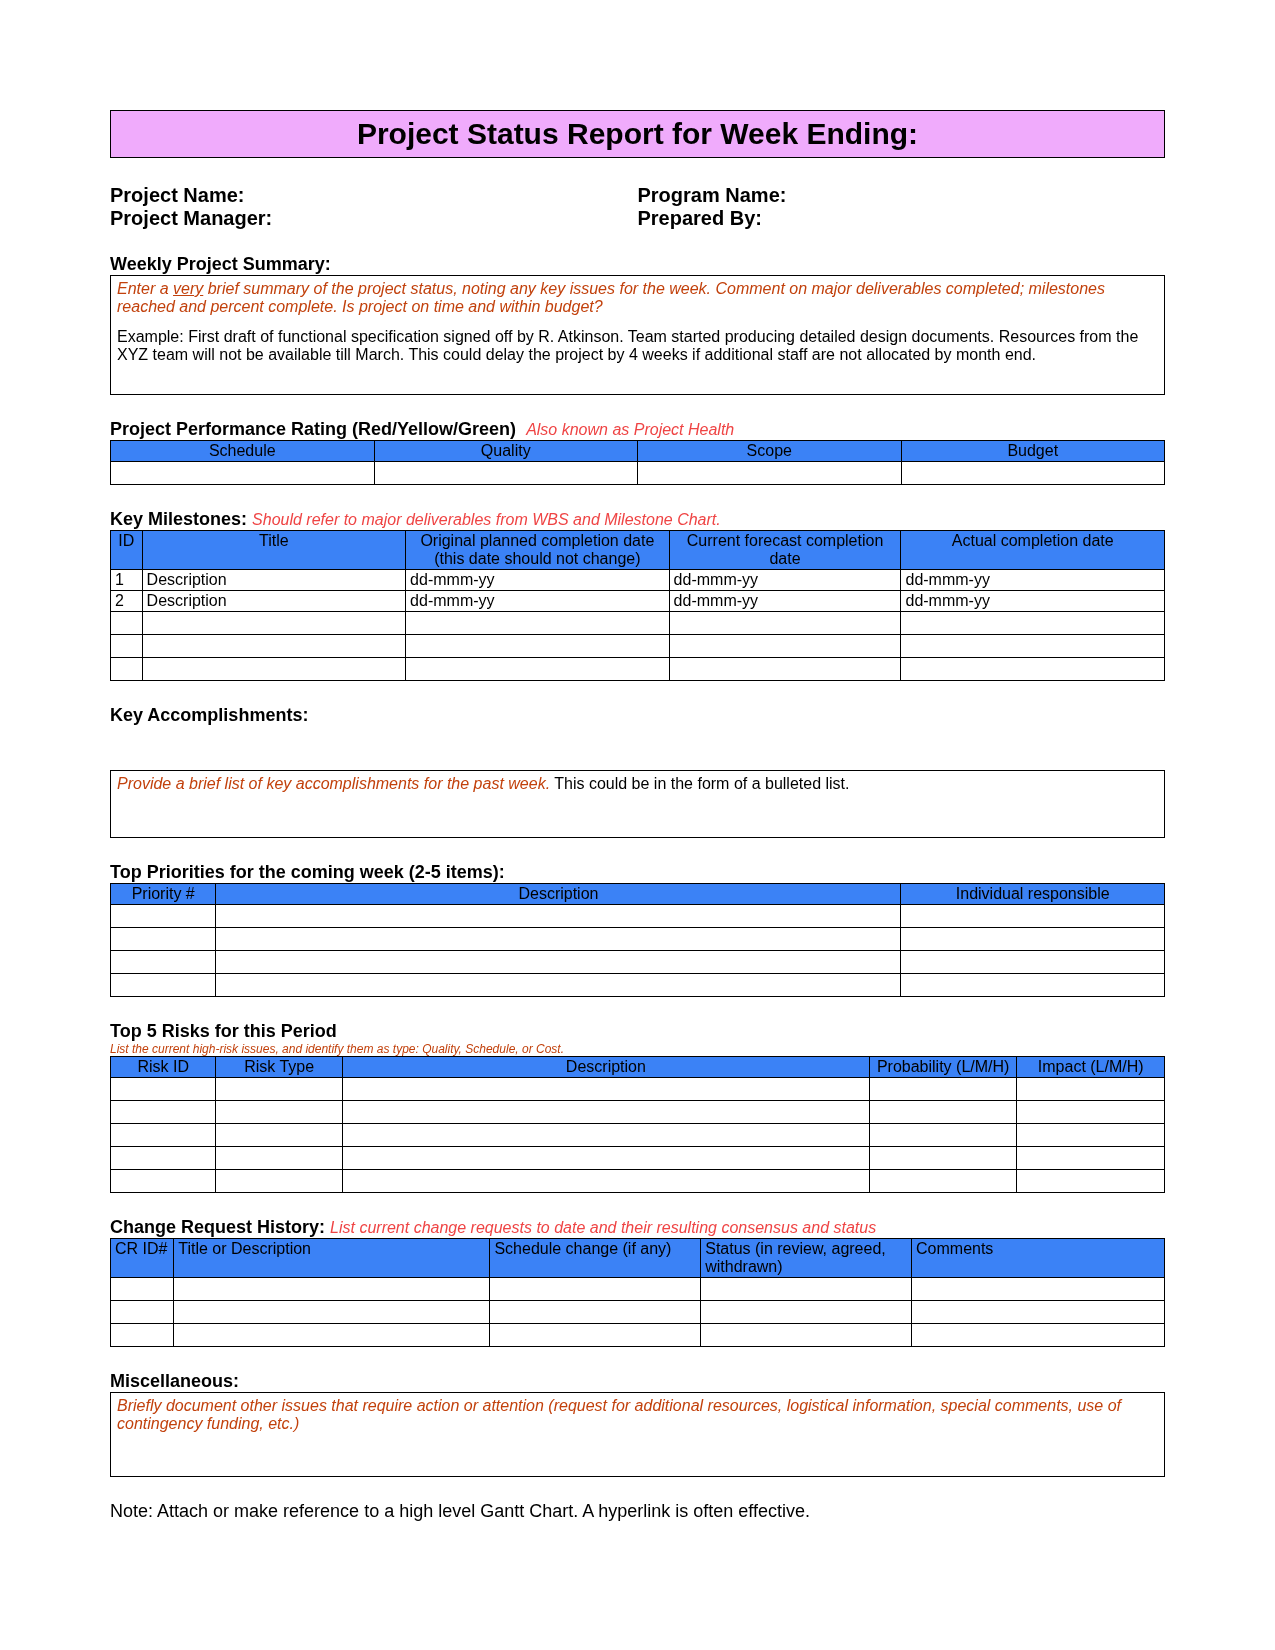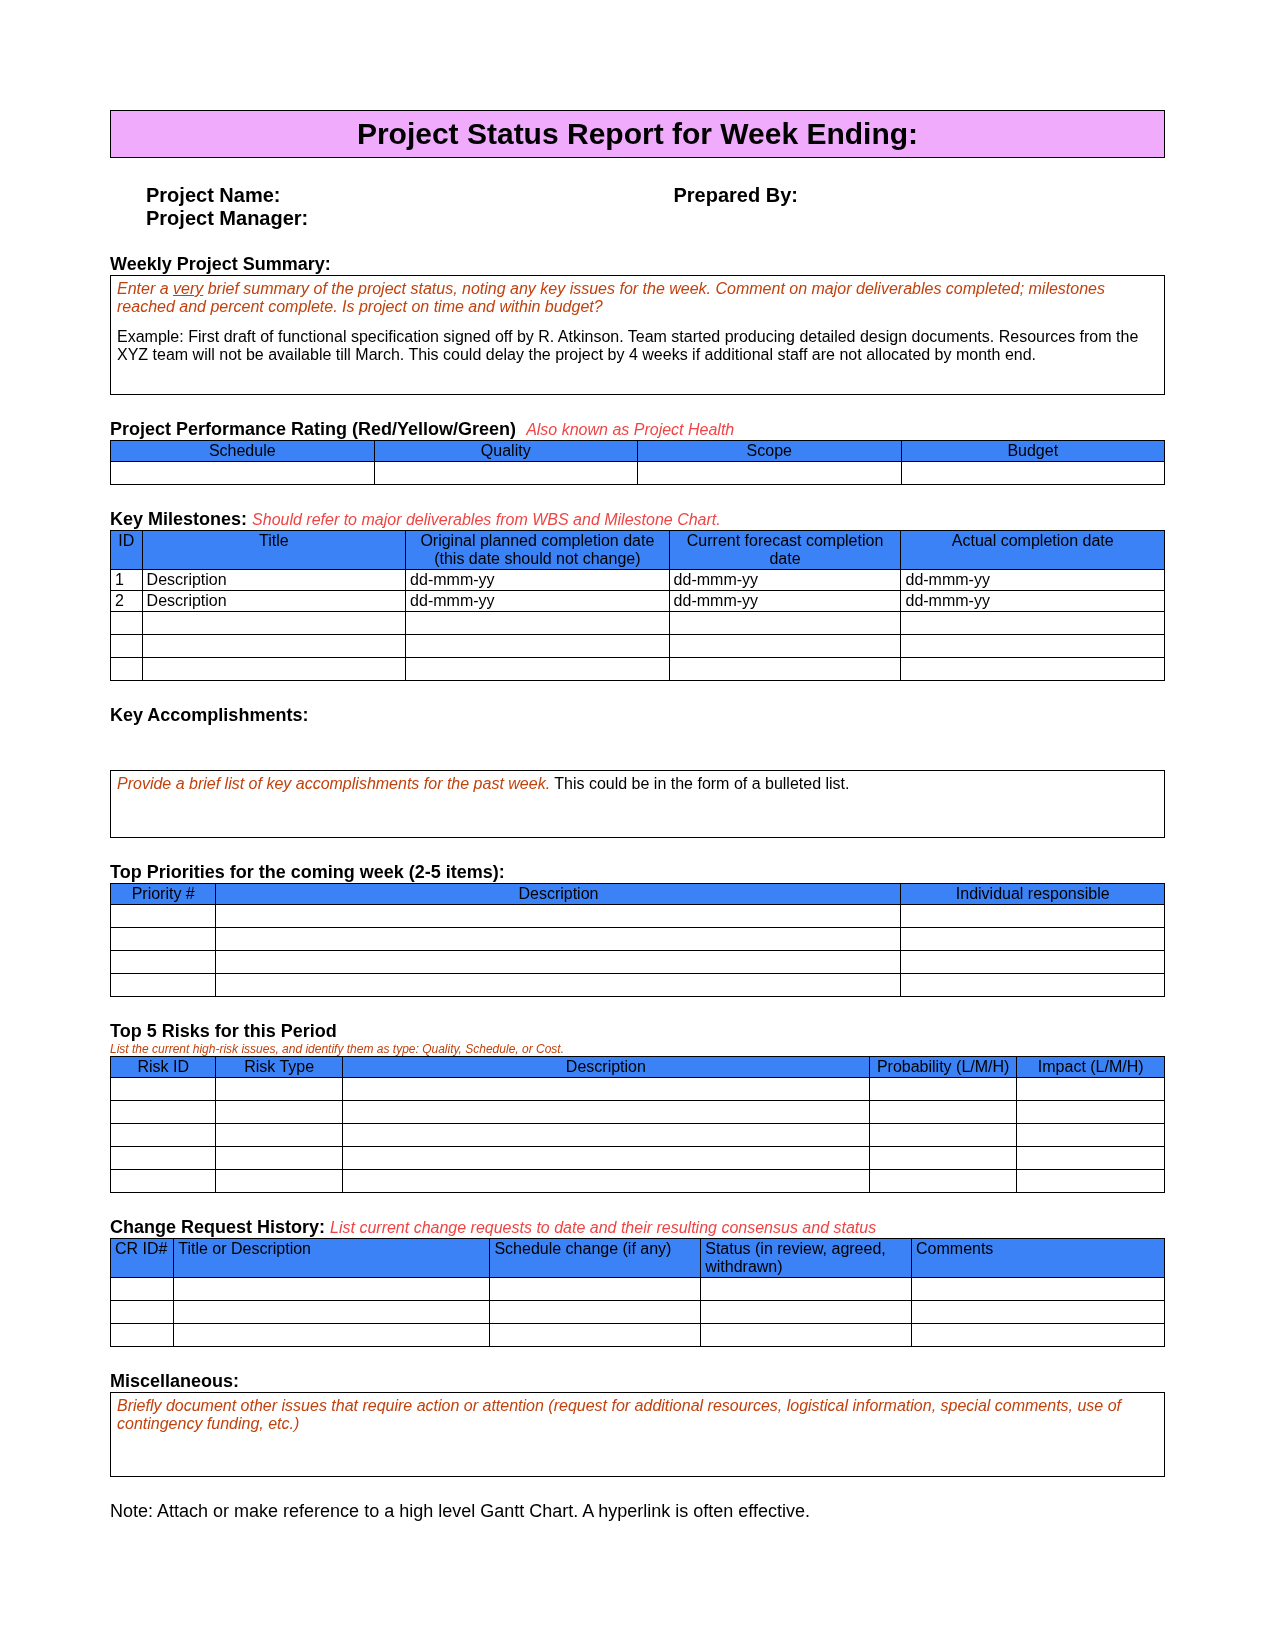--- a/index.html
+++ b/index.html
@@ -20,21 +20,21 @@
     font-size: 30px;
     font-weight: bold;
     padding: 6px 0;
   }
   .info-row {
     display: flex;
     margin-top: 26px;
     font-size: 20px;
     font-weight: bold;
   }
-  .info-col1 { flex: 0 0 50%; margin-left: 36px; }
+  .info-col1 { flex: 0 0 50%; }
   .info-col2 { flex: 1; }
   .section-head {
     font-size: 18px;
     font-weight: bold;
     margin-top: 24px;
   }
   .section-head .hint {
     font-weight: normal;
     font-style: italic;
     color: #ef4444;
@@ -83,20 +83,21 @@
 <div class="page">
 
   <div class="title-bar">Project Status Report for Week Ending:</div>
 
   <div class="info-row">
     <div class="info-col1">
       <div>Project Name:</div>
       <div>Project Manager:</div>
     </div>
     <div class="info-col2">
+      <div>Program Name:</div>
       <div>Prepared By:</div>
     </div>
   </div>
 
   <div class="section-head">Weekly Project Summary:</div>
   <div class="boxed" style="height:110px;">
     <span class="instr">
       <span>Enter a </span><span class="underline">very</span><span> brief summary of the project status, noting any key issues for the week. Comment on major deliverables completed; milestones reached and percent complete. Is project on time and within budget?</span>
     </span>
     <div class="example">Example: First draft of functional specification signed off by R. Atkinson. Team started producing detailed design documents. Resources from the XYZ team will not be available till March. This could delay the project by 4 weeks if additional staff are not allocated by month end.</div>

